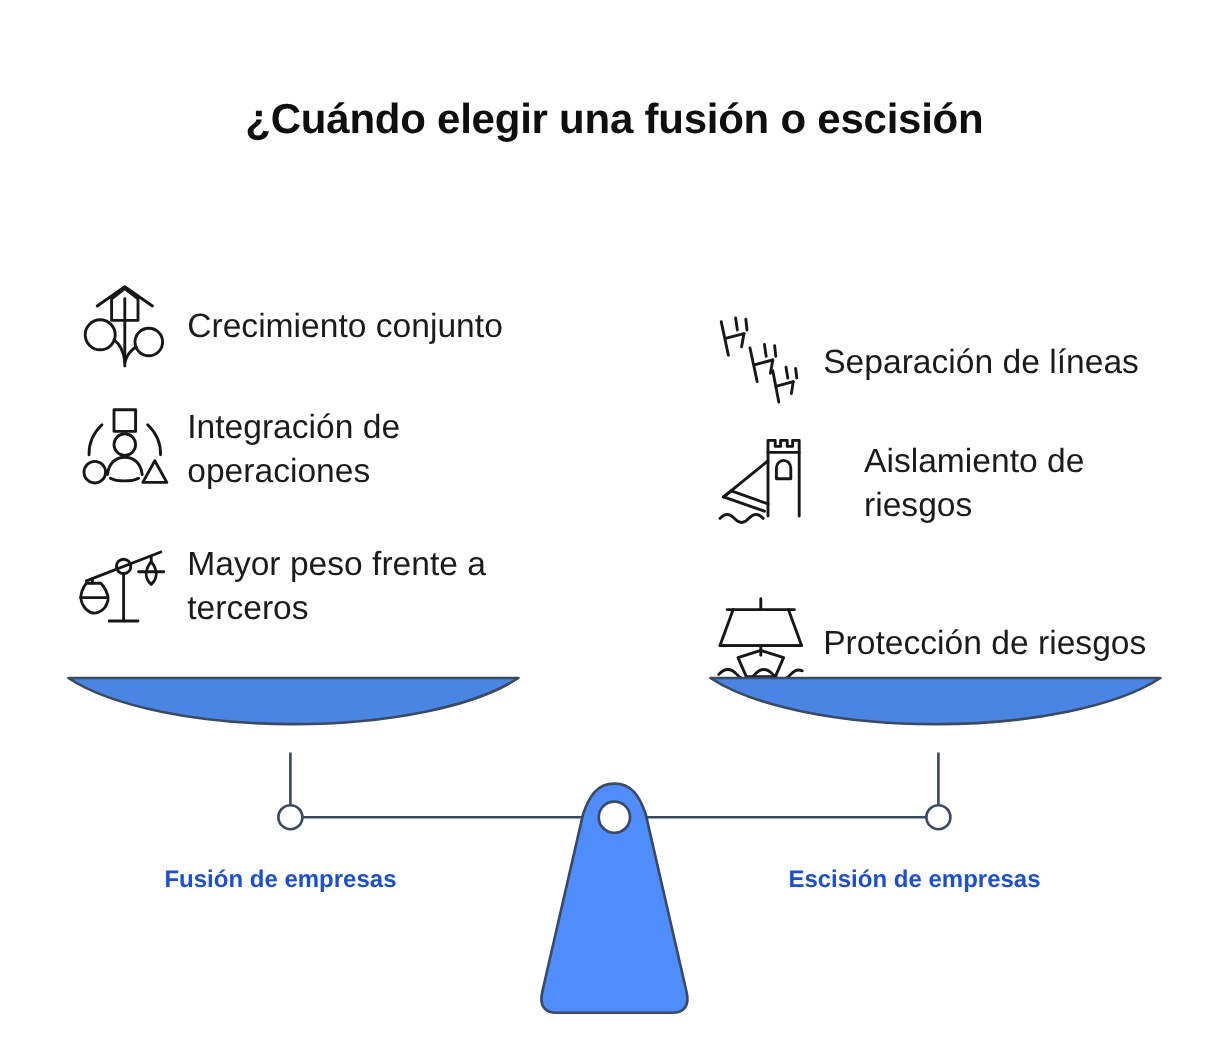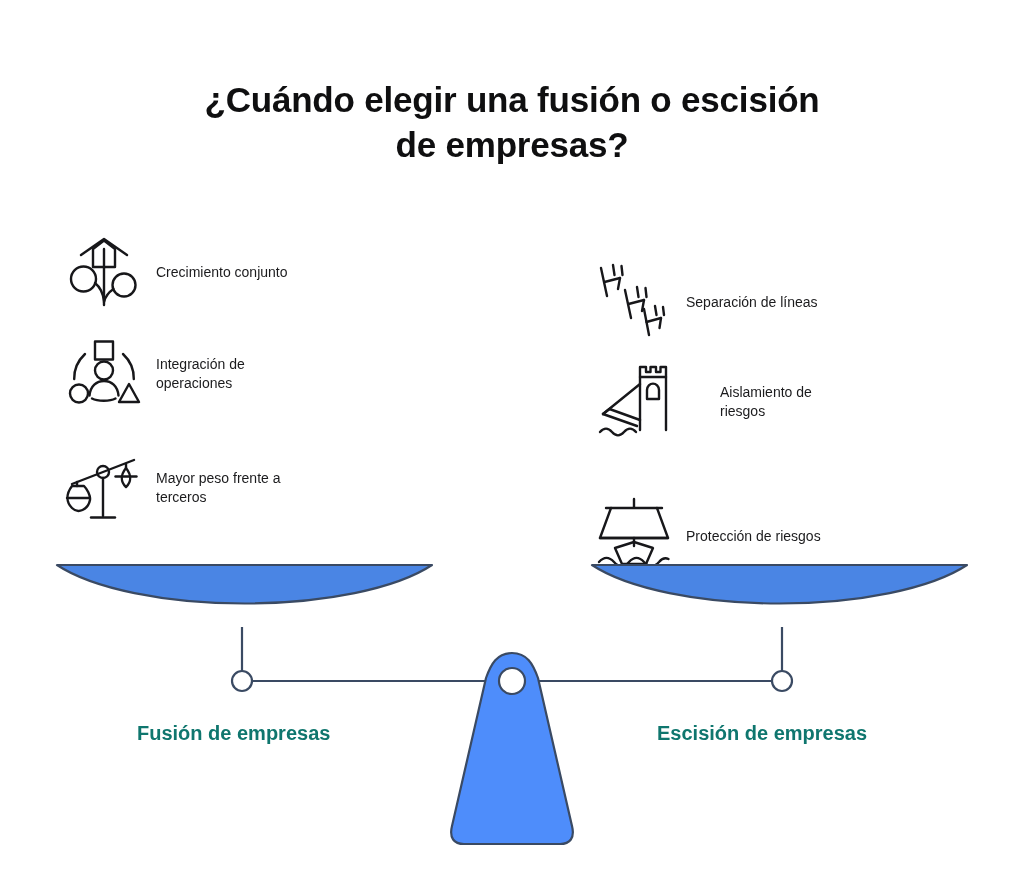--- a/index.html
+++ b/index.html
@@ -48,21 +48,21 @@
     height: 80px;
     display: flex;
     align-items: center;
     justify-content: center;
   }
   .feature .icon-box svg {
     display: block;
     overflow: visible;
   }
   .feature .label {
-    font-size: 14px;
+    font-size: 28px;
     line-height: 1.33;
     color: #1b1b1d;
     white-space: pre-line;
     max-width: 275px;
   }
 
   
   .f-left-1 { left: 66px;  top: 232px; }
   .f-left-2 { left: 66px;  top: 334px; }
   .f-left-3 { left: 66px;  top: 448px; }
@@ -78,34 +78,33 @@
     top: 545px;
     width: 1024px;
     height: 320px;
   }
 
   
   .caption {
     position: absolute;
     font-size: 20px;
     font-weight: bold;
-    color: #0f766e;
+    color: #1d4ed8;
     white-space: nowrap;
   }
   .cap-left  { left: 137px; top: 722px; }
   .cap-right { left: 657px; top: 722px; }
 </style>
 </head>
 <body>
 
 <div id="canvas">
 
   <div class="title">
     <span class="line">¿Cuándo elegir una fusión o escisión</span>
-    <span class="line">de empresas?</span>
   </div>
 
   <div class="feature f-left-1">
     <span class="icon-box">
       <svg width="70" height="74" viewBox="0 0 70 74" fill="none" stroke="#17171a" stroke-width="2.4" stroke-linecap="round" stroke-linejoin="round">
 
         <path d="M12 20 L35 4 L58 20"></path>
         <path d="M24 32 L24 14 L35 5.5 L46 14 L46 32 Z"></path>
 
         <path d="M35 14 L35 70"></path>

